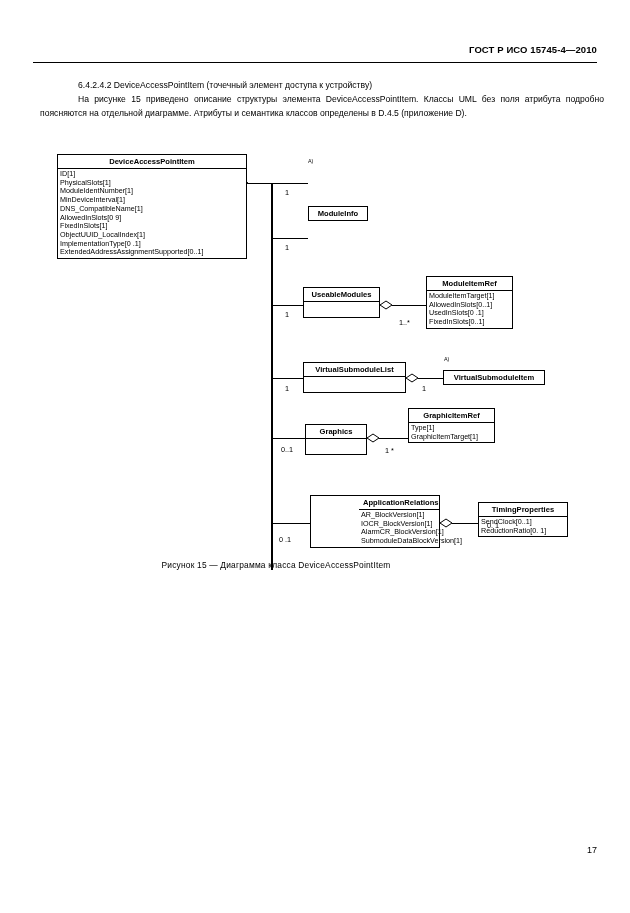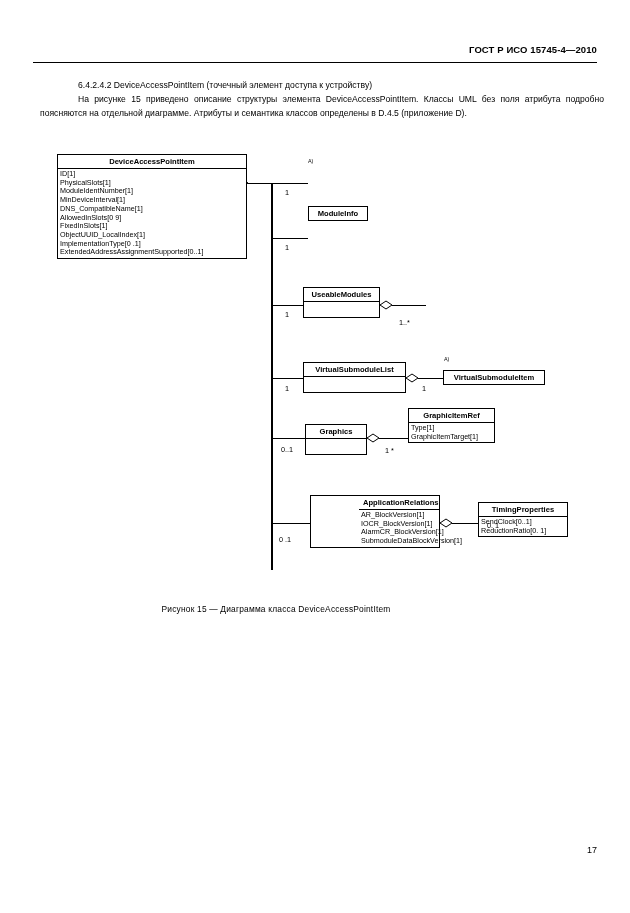--- a/index.html
+++ b/index.html
@@ -99,21 +99,21 @@
   }
   .fnmark {
     position: absolute;
     font-size: 5.4px;
     white-space: nowrap;
   }
 
   
   #caption {
     position: absolute;
-    top: 604px;
+    top: 560px;
     left: 0;
     width: 552px;
     text-align: center;
     font-size: 8.4px;
     letter-spacing: 0.2px;
   }
 
   
   #page-number {
     position: absolute;
@@ -197,20 +197,30 @@
 
   <div class="mult" style="left:285px; top:93px;">1</div>
 
   <div class="umlbox" style="left:303px; top:137px; width:77px;">
     <div class="name">UseableModules</div>
     <div class="divider"></div>
     <div class="emptyc"></div>
   </div>
   <div class="mult" style="left:285px; top:160px;">1</div>
 
+  <div class="umlbox" style="left:426px; top:126px; width:87px;">
+    <div class="name">ModuleItemRef</div>
+    <div class="divider"></div>
+    <div class="attrs">
+      <div>ModuleItemTarget[1]</div>
+      <div>AllowedInSlots[0..1]</div>
+      <div>UsedInSlots[0 .1]</div>
+      <div>FixedInSlots[0..1]</div>
+    </div>
+  </div>
   <div class="mult" style="left:399px; top:168px;">1..*</div>
 
   <div class="umlbox" style="left:303px; top:212px; width:103px;">
     <div class="name">VirtualSubmoduleList</div>
     <div class="divider"></div>
     <div class="emptyc"></div>
   </div>
   <div class="mult" style="left:285px; top:234px;">1</div>
 
   <div class="fnmark" style="left:444px; top:206px;">A)</div>

